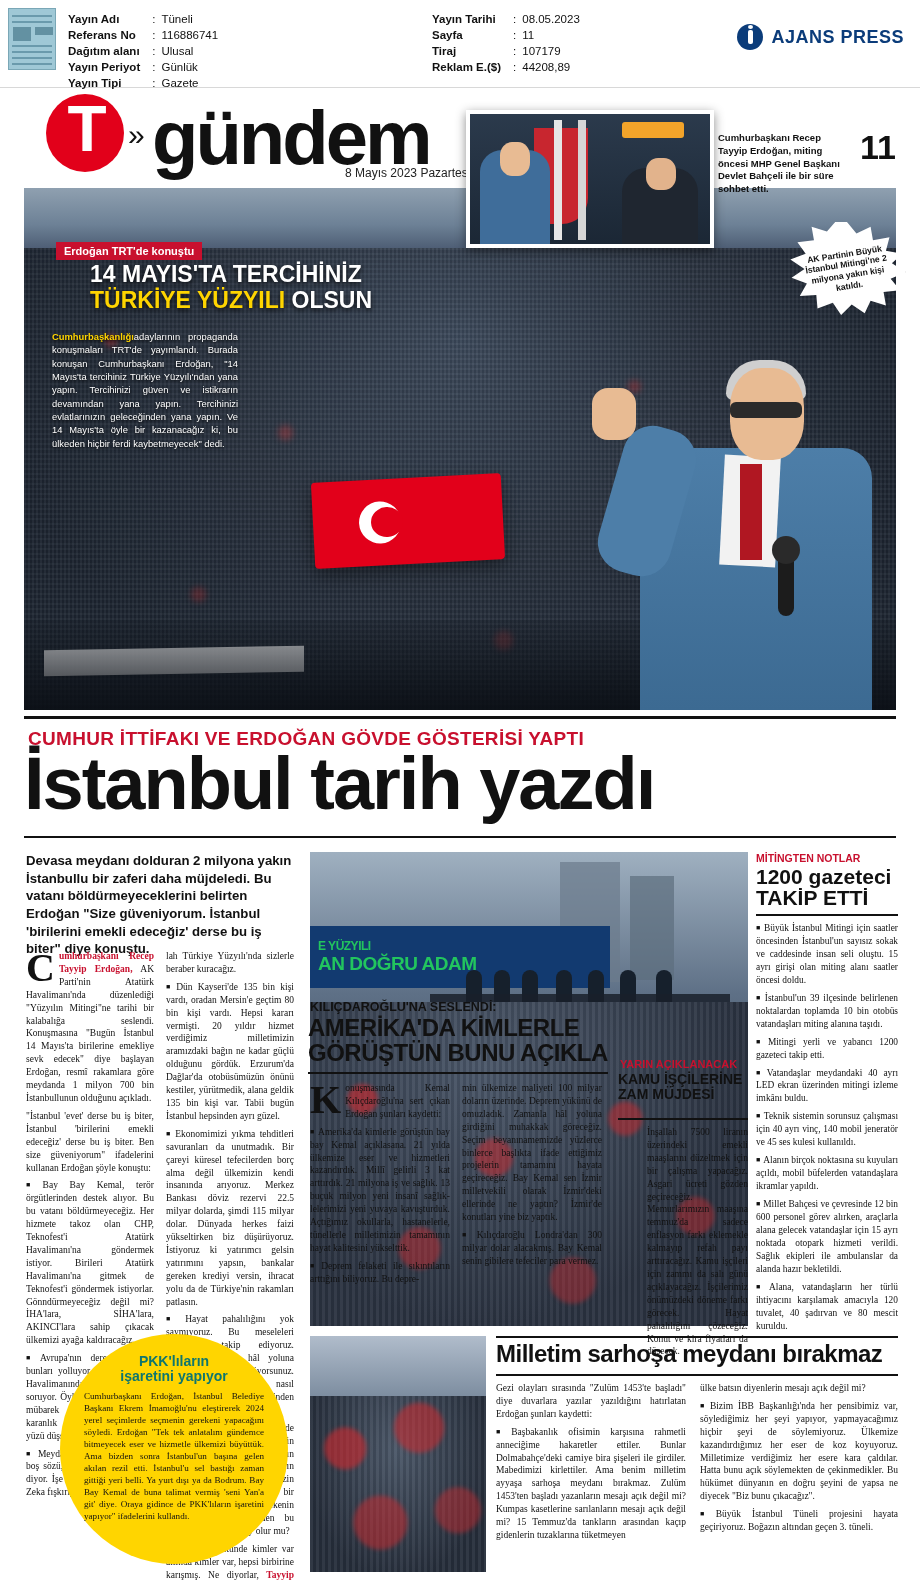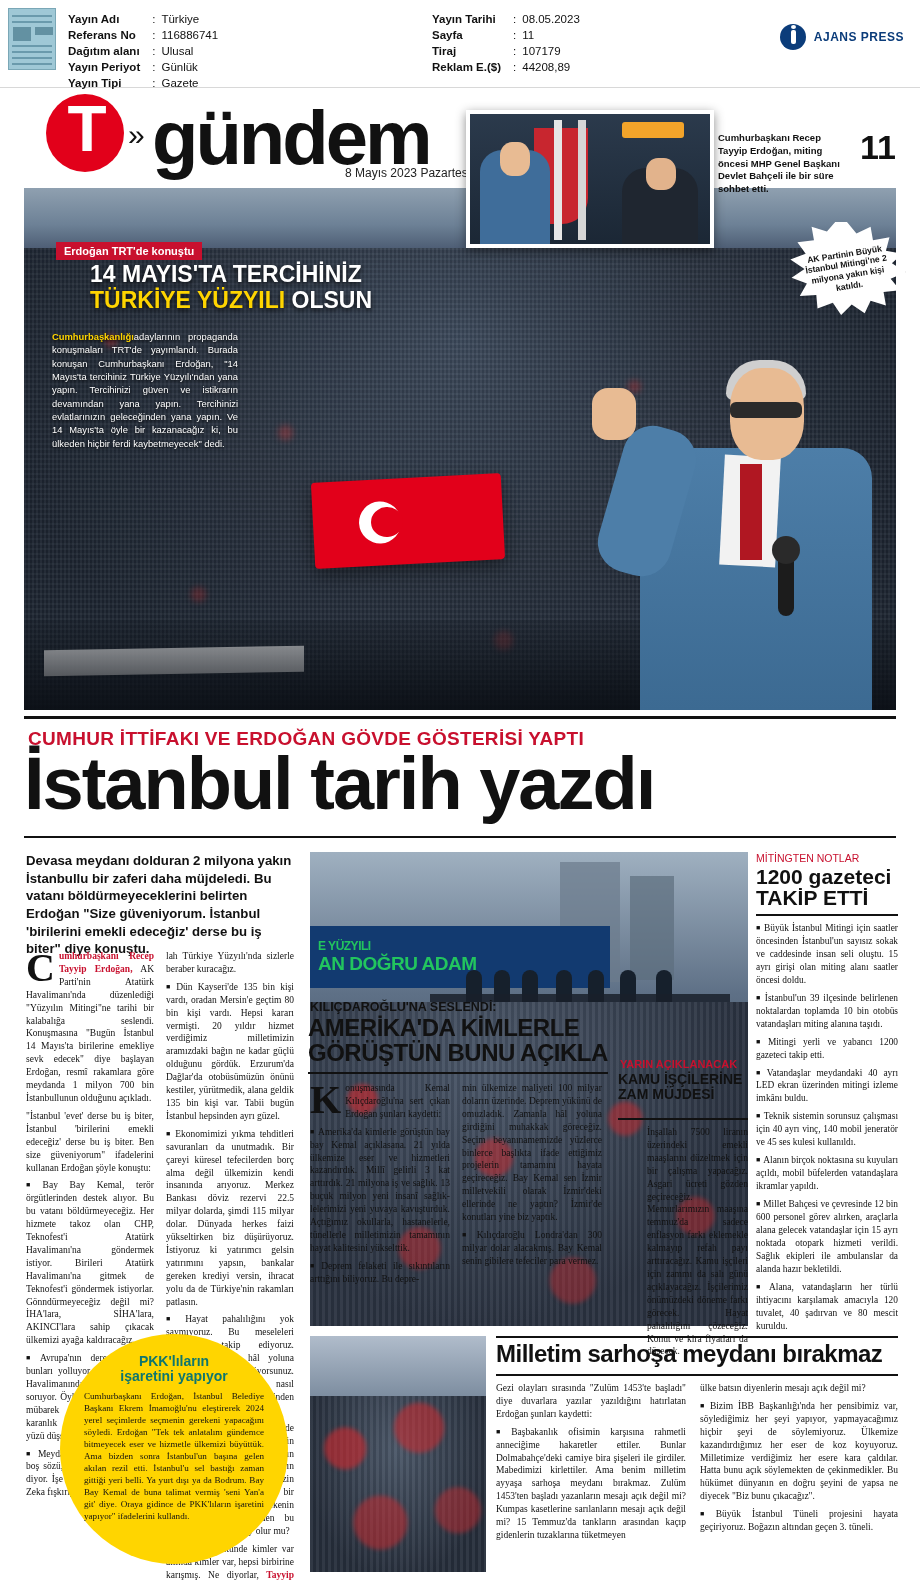--- a/index.html
+++ b/index.html
@@ -33,21 +33,21 @@
   .brand { position:absolute; right:16px; top:24px; display:flex; align-items:center; gap:8px;}
   .brand .logo {
     width:26px;height:26px;border-radius:50%;background:#0b3c7a;position:relative;
   }
   .brand .logo:after{
     content:""; position:absolute; left:11px; top:6px; width:5px; height:14px; background:#fff; border-radius:2px;
   }
   .brand .logo:before{
     content:""; position:absolute; left:11px; top:1px; width:5px; height:4px; background:#fff; border-radius:50%;
   }
-  .brand .txt { font-family:"Liberation Sans", sans-serif; font-weight:bold; font-size:12px; letter-spacing:.5px; color:#0b3c7a;}
+  .brand .txt { font-family:"Liberation Sans", sans-serif; font-weight:bold; font-size:18px; letter-spacing:.5px; color:#0b3c7a;}
 
   
   .masthead { position:relative; height:92px; }
   .logo-t {
     position:absolute; left:46px; top:6px; width:78px; height:78px; border-radius:50%;
     background:#e2001a; color:#fff; font-family:"Liberation Sans", sans-serif; font-weight:bold;
     font-size:64px; line-height:78px; text-align:center;
   }
   .logo-t span{ position:relative; top:-4px; letter-spacing:-4px;}
   .chev { position:absolute; left:128px; top:30px; font-size:30px; color:#111; font-family:"Liberation Sans",sans-serif;}
@@ -264,21 +264,21 @@
   .kamu-head {
     position:absolute; left:618px; top:1072px; width:130px;
     font-family:"Liberation Sans", sans-serif; font-weight:bold; font-size:14px; line-height:1.04; color:#111;
   }
   .kamu-rule{position:absolute;left:618px;top:1118px;width:130px;height:2px;background:#111;}
   .col5 { left:620px; top:1126px; width:128px;padding-left:27px; }
 
   
   .notes-box { position:absolute; left:756px; top:852px; width:142px; }
   .notes-kicker {
-    font-family:"Liberation Sans", sans-serif; font-weight:normal; font-size:10.5px; color:#c8102e;
+    font-family:"Liberation Sans", sans-serif; font-weight:bold; font-size:10.5px; color:#c8102e;
   }
   .notes-head {
     font-family:"Liberation Sans", sans-serif; font-weight:bold; font-size:21px; line-height:1.02; color:#111;
     margin-top:2px;
   }
   .notes-rule{ width:100%; height:2px; background:#111; margin:5px 0 6px; }
   .notes-list { font-size:9.4px; line-height:1.38; text-align:justify; }
   .notes-list p{ margin:0 0 5px; }
   .notes-list p:before{ content:"\25A0"; font-size:7px; margin-right:3px; position:relative; top:-1px;}
 
@@ -339,21 +339,21 @@
       <div class="ln" style="top:42px"></div>
       <div class="ln" style="top:48px"></div>
       <div class="ln" style="top:54px"></div>
     </div>
 
     <table class="meta-table">
       <tbody>
           <tr>
         <td class="k">Yayın Adı</td>
         <td class="c">:</td>
-        <td>Türkiye</td>
+        <td>Tüneli</td>
       </tr>
       <tr>
         <td class="k">Referans No</td>
         <td class="c">:</td>
         <td>116886741</td>
       </tr>
       <tr>
         <td class="k">Dağıtım alanı</td>
         <td class="c">:</td>
         <td>Ulusal</td>

